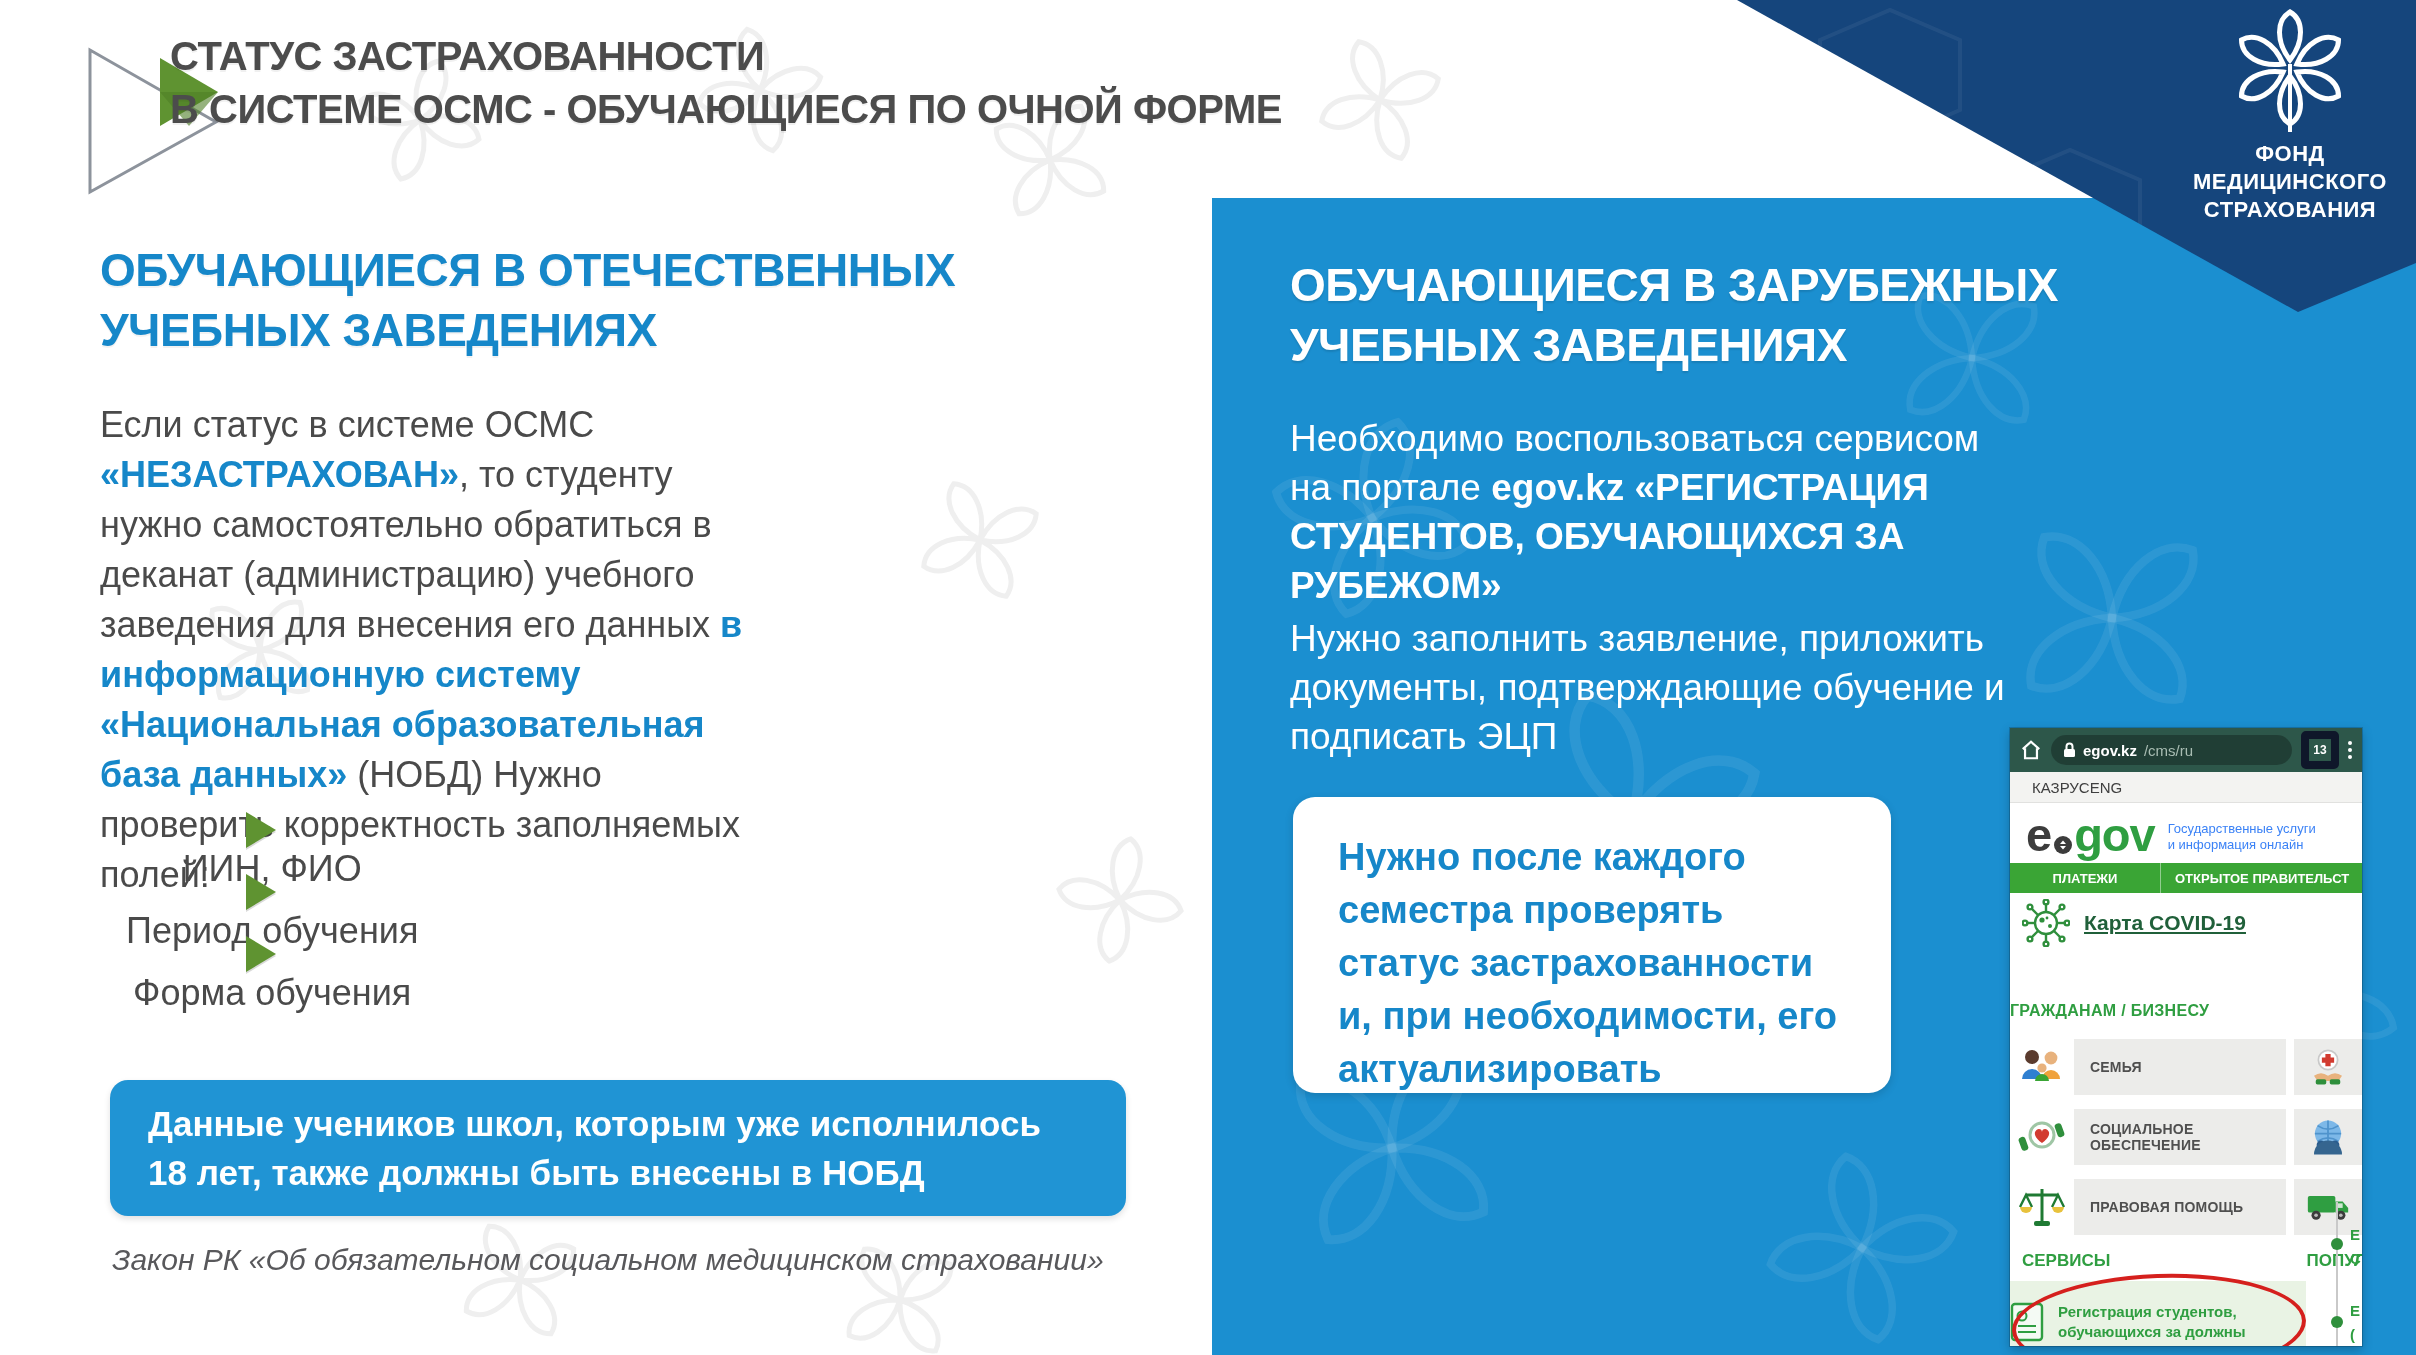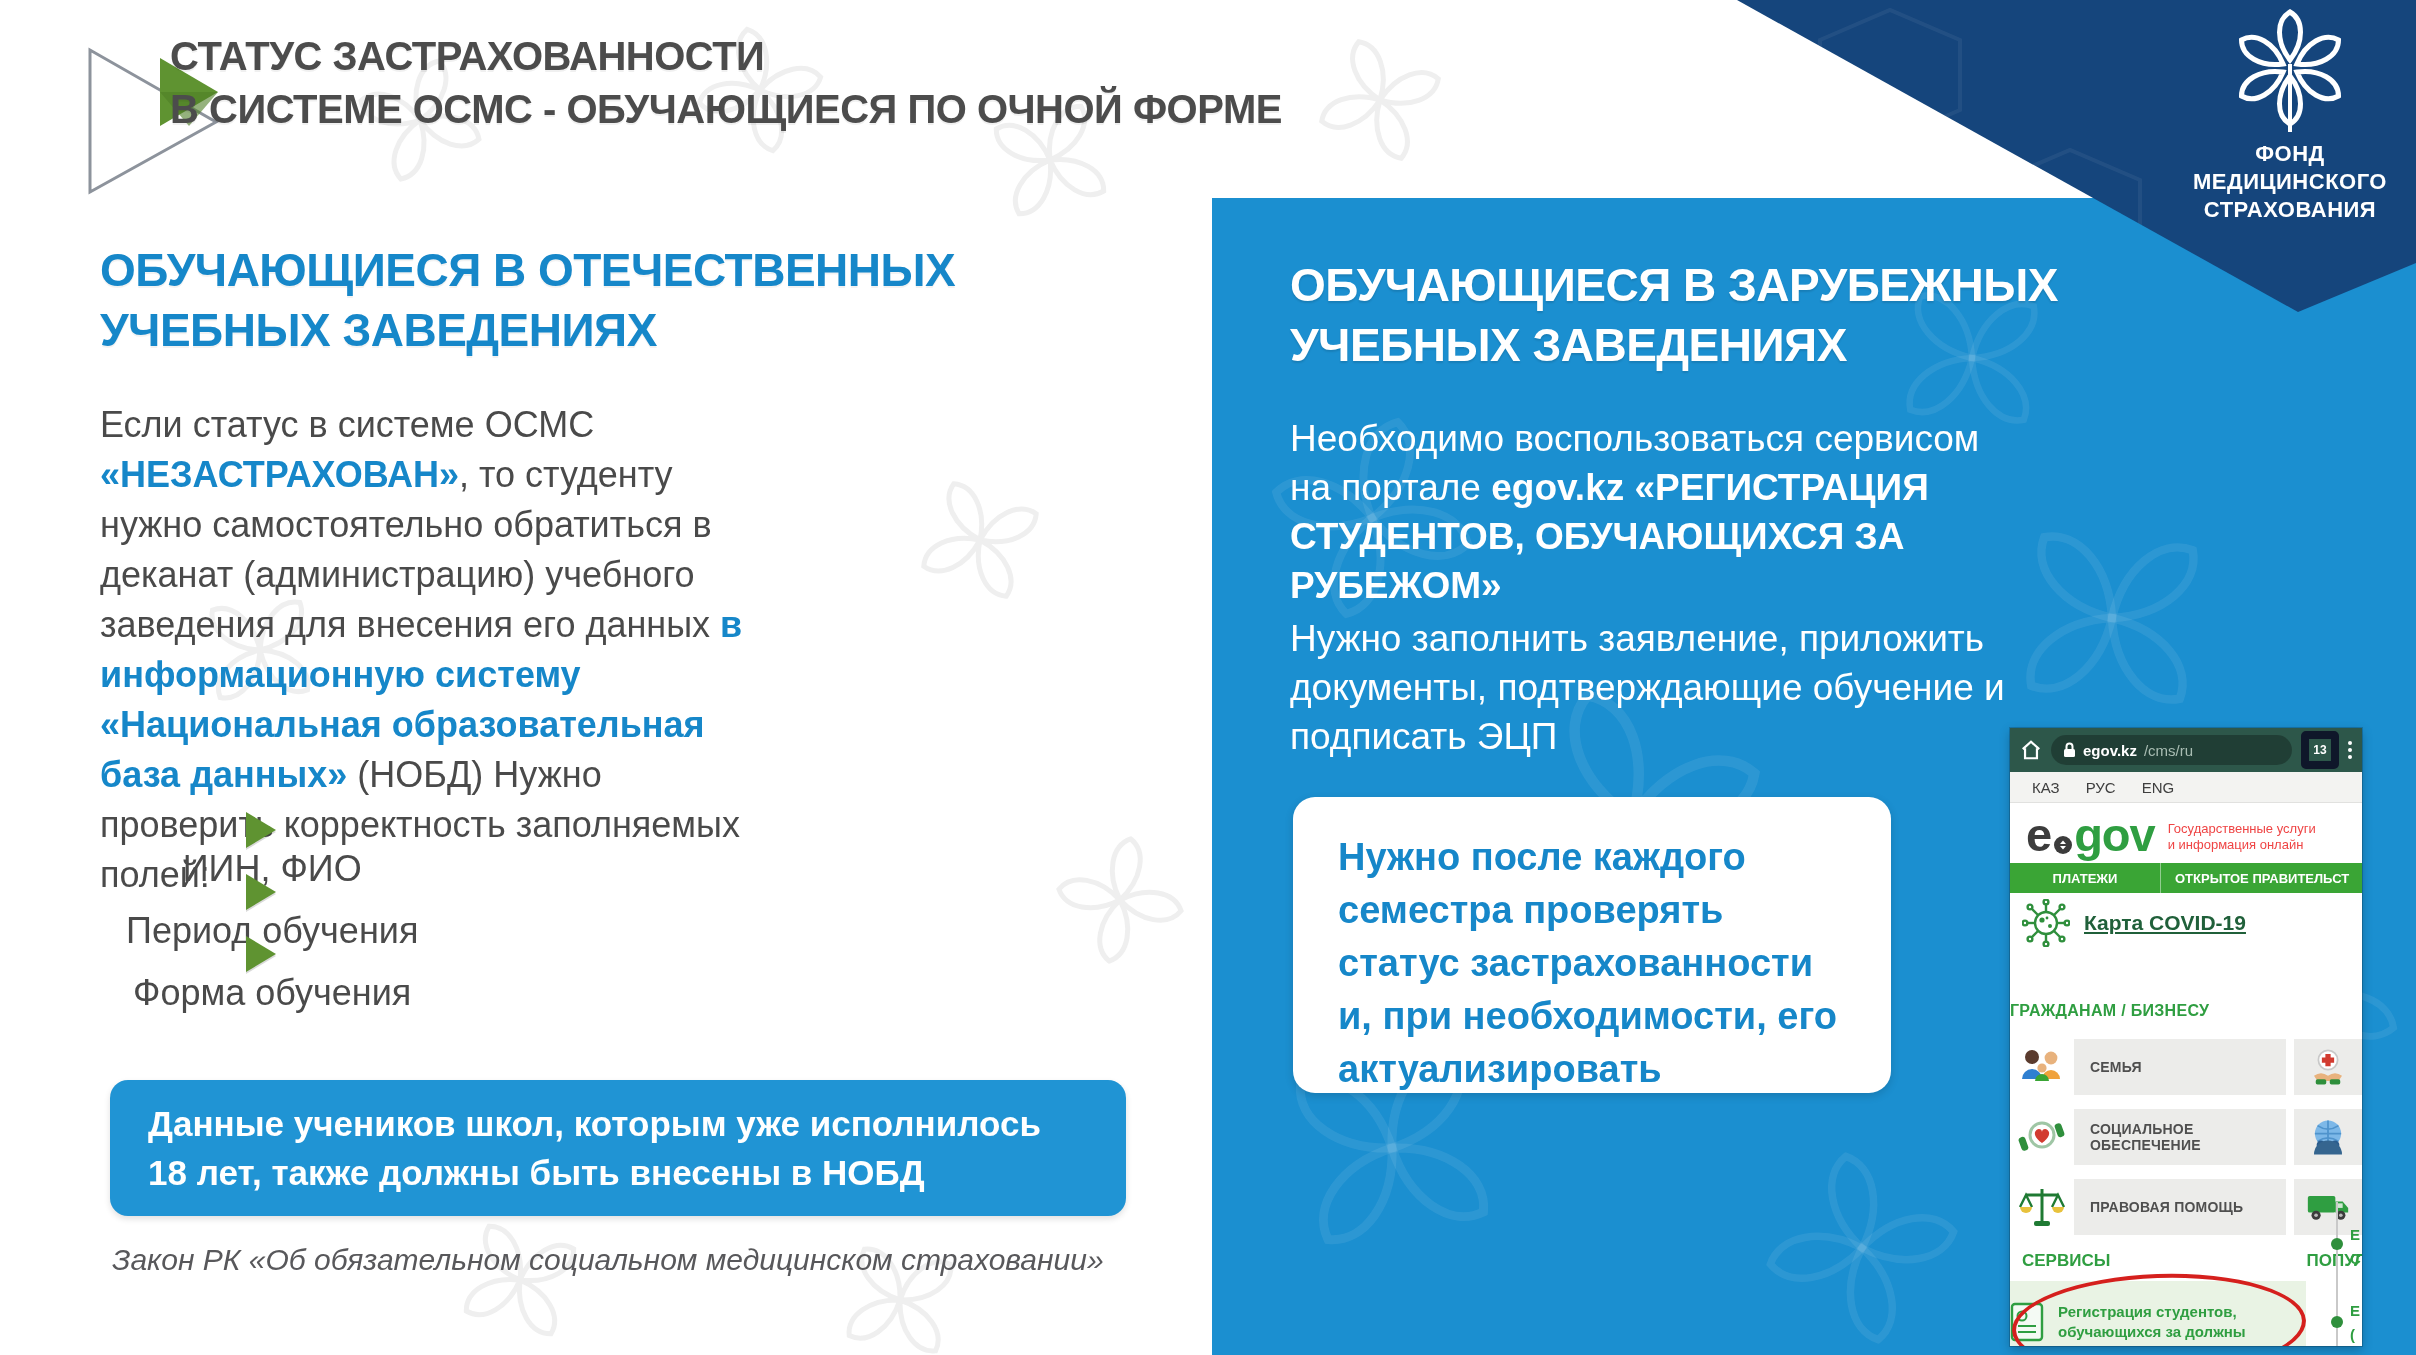--- a/index.html
+++ b/index.html
@@ -65,25 +65,25 @@
   .browser{height:44px;background:#2d574a;display:flex;align-items:center;padding:0 10px;gap:9px;box-sizing:border-box;}
   .url-pill{flex:1;height:30px;background:rgba(0,0,0,0.28);border-radius:15px;display:flex;
             align-items:center;padding:0 12px;gap:7px;min-width:0;}
   .url-host{color:#fff;font-size:15px;font-weight:bold;white-space:nowrap;}
   .url-path{color:#a9bdb3;font-size:15px;white-space:nowrap;}
   .tab-count{width:22px;height:22px;border:8px solid #0f172a;border-radius:5px;color:#fff;font-size:12px;
              font-weight:bold;display:flex;align-items:center;justify-content:center;flex:none;}
   .kebab{display:flex;flex-direction:column;gap:3px;flex:none;}
   .kebab i{width:4px;height:4px;border-radius:50%;background:#fff;}
   .lang-row{height:30px;background:#f3f3f1;border-bottom:1px solid #e1e1df;display:flex;
-            align-items:center;gap:26px;padding-left:22px;font-size:15px;color:#3f3f3f;}
+            align-items:center;padding-left:22px;font-size:15px;color:#3f3f3f;}
   .logo-row{height:60px;display:flex;align-items:flex-end;padding:4px 0 6px 16px;box-sizing:border-box;}
   .logo-e{font-size:47px;font-weight:bold;color:#3c3c3c;line-height:44px;}
   .logo-gov{font-size:47px;font-weight:bold;color:var(--egov-green,#2f9e41);line-height:44px;letter-spacing:-1px;}
-  .tagline{margin-left:13px;font-size:13px;color:#ef4444;line-height:16px;padding-bottom:4px;}
+  .tagline{margin-left:13px;font-size:13px;color:#3b82f6;line-height:16px;padding-bottom:4px;}
   .nav-row{height:30px;background:var(--nav-green,#3aa535);display:flex;align-items:stretch;
            color:#fff;font-size:13px;font-weight:bold;}
   .nav-cell{display:flex;align-items:center;justify-content:center;white-space:nowrap;overflow:hidden;}
   .nav-cell.c1{width:150px;border-right:1px solid rgba(255,255,255,0.45);flex:none;}
   .nav-cell.c2{flex:1;justify-content:flex-start;padding-left:14px;}
   .covid-row{height:60px;display:flex;align-items:center;gap:14px;padding-left:12px;}
   .covid-link{font-size:21px;font-weight:bold;color:#20603a;text-decoration:underline;}
   .audience{height:28px;display:flex;align-items:center;
             font-size:16px;font-weight:bold;color:var(--egov-green,#2f9e41);letter-spacing:0.3px;margin-top:44px;}
   .cat-row{height:56px;margin-top:14px;display:flex;align-items:center;gap:8px;padding-left:8px;}

